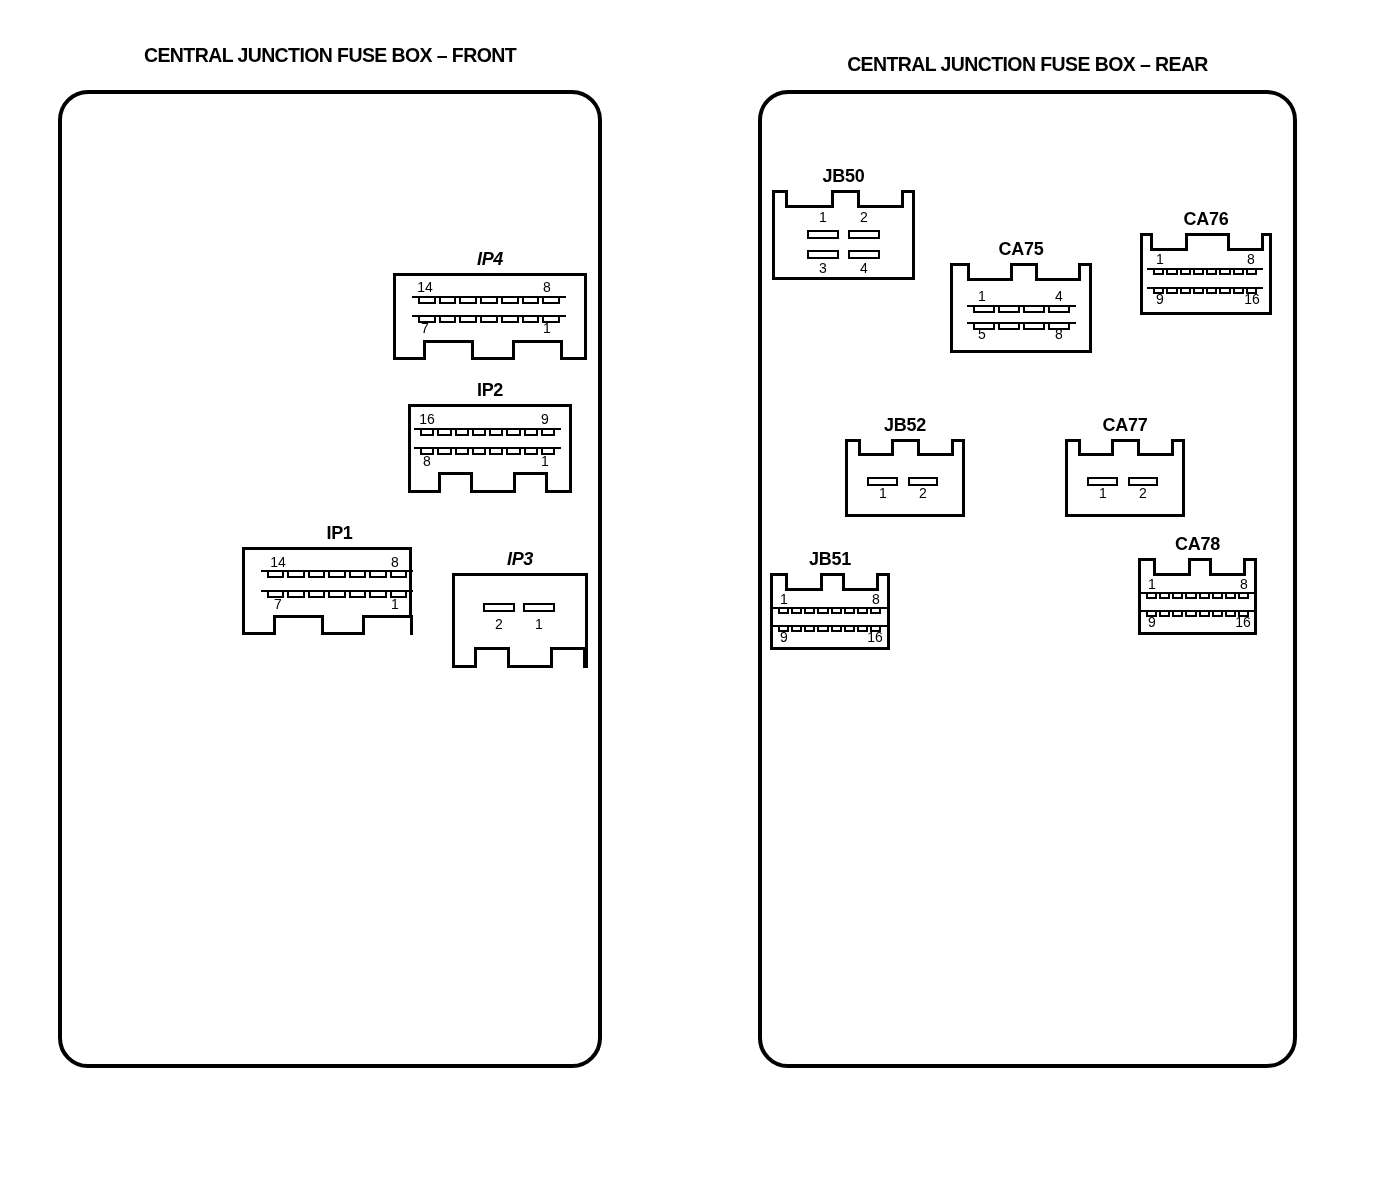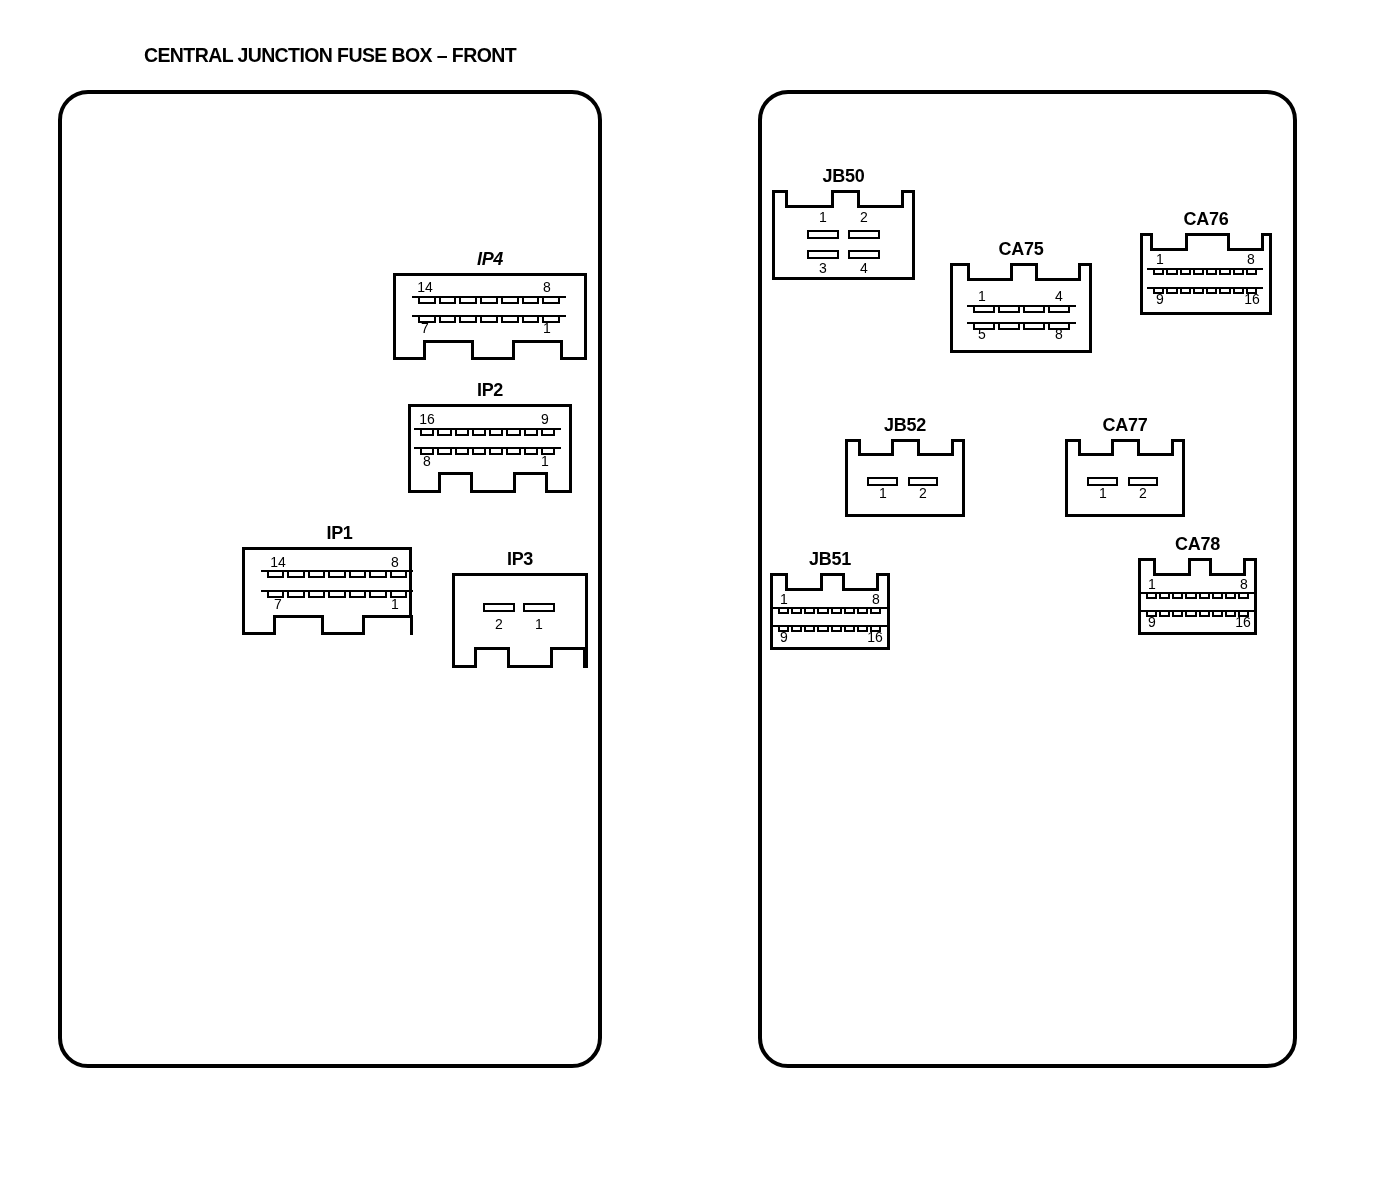--- a/index.html
+++ b/index.html
@@ -16,20 +16,21 @@
   .notch.bottom{bottom:-3px;border:3px solid #000;border-bottom:none;}
   .comb-line{position:absolute;height:2px;background:#000;}
   .pin{position:absolute;border:2px solid #000;background:#fff;box-sizing:border-box;}
   .num{position:absolute;width:34px;font-size:14px;text-align:center;height:16px;line-height:16px;}
 </style>
 </head>
 <body>
 
 <div id="canvas">
   <div class="title" id="title-front" style="left: 58px; top: 44px; width: 544px;">CENTRAL JUNCTION FUSE BOX – FRONT</div>
+  <div class="title" id="title-rear" style="left: 758px; top: 53px; width: 539px;">CENTRAL JUNCTION FUSE BOX – REAR</div>
   <div class="panel" id="panel-front" style="left: 58px; top: 90px; width: 544px; height: 978px;"></div>
   <div class="panel" id="panel-rear" style="left: 758px; top: 90px; width: 539px; height: 978px;"></div>
 <div class="conn" style="left: 393px; top: 273px; width: 194px; height: 87px;">
       <div class="conn-label" style="left: 44px; top: -27px; width: 100px; font-style: italic;">IP4</div>
       <div class="notch bottom" style="left: 27px; width: 51px; height: 20px;"></div>
       <div class="notch bottom" style="left: 116px; width: 51px; height: 20px;"></div>
       <div class="comb-line" style="left: 16px; top: 20px; width: 154px;"></div>
       <div class="pin" style="left: 22px; top: 20px; width: 17.7143px; height: 8px;"></div>
       <div class="pin" style="left: 42.7143px; top: 20px; width: 17.7143px; height: 8px;"></div>
       <div class="pin" style="left: 63.4286px; top: 20px; width: 17.7143px; height: 8px;"></div>
@@ -96,21 +97,21 @@
       <div class="pin" style="left: 83.2857px; top: 40px; width: 17.4286px; height: 8px;"></div>
       <div class="pin" style="left: 103.714px; top: 40px; width: 17.4286px; height: 8px;"></div>
       <div class="pin" style="left: 124.143px; top: 40px; width: 17.4286px; height: 8px;"></div>
       <div class="pin" style="left: 144.571px; top: 40px; width: 17.4286px; height: 8px;"></div>
       <div class="num" style="left: 16px; top: 4px;">14</div>
       <div class="num" style="left: 133px; top: 4px;">8</div>
       <div class="num" style="left: 16px; top: 46px;">7</div>
       <div class="num" style="left: 133px; top: 46px;">1</div>
     </div>
     <div class="conn" style="left: 452px; top: 573px; width: 136px; height: 95px;">
-      <div class="conn-label" style="left: 15px; top: -27px; width: 100px;">IP3</div>
+      <div class="conn-label" style="left: 15px; top: -27px; width: 100px; font-style: italic;">IP3</div>
       <div class="notch bottom" style="left: 19px; width: 36px; height: 21px;"></div>
       <div class="notch bottom" style="left: 95px; width: 36px; height: 21px;"></div>
       <div class="pin" style="left: 28px; top: 27px; width: 32px; height: 9px;"></div>
       <div class="pin" style="left: 68px; top: 27px; width: 32px; height: 9px;"></div>
       <div class="num" style="left: 27px; top: 40px;">2</div>
       <div class="num" style="left: 67px; top: 40px;">1</div>
     </div>
     <div class="conn" style="left: 772px; top: 190px; width: 143px; height: 90px;">
       <div class="conn-label" style="left: 18.5px; top: -27px; width: 100px;">JB50</div>
       <div class="notch top" style="left: 10px; width: 49px; height: 18px;"></div>

